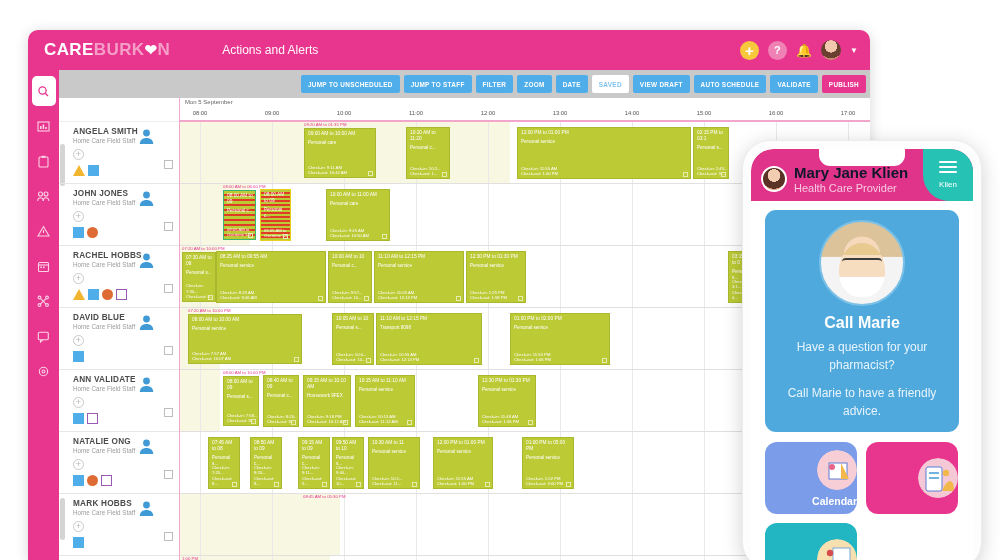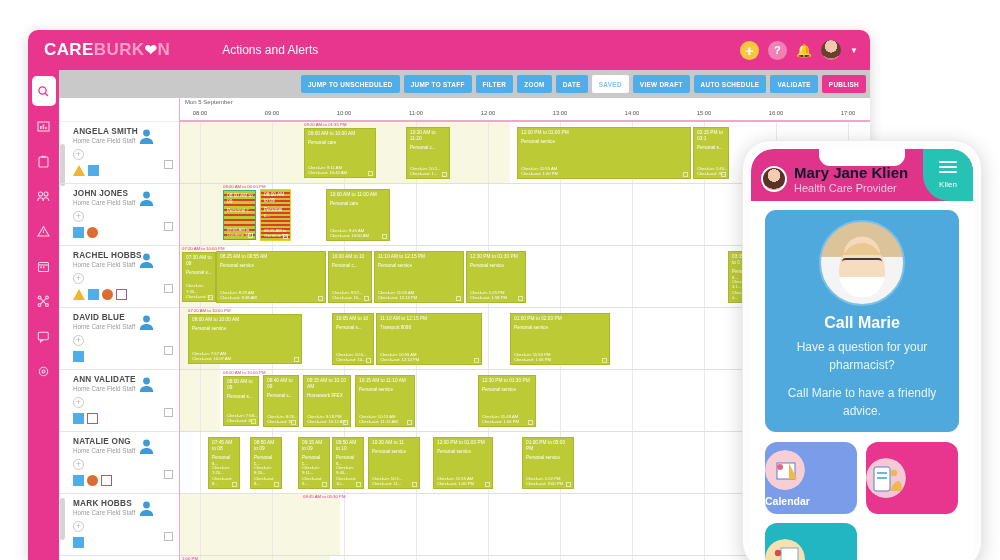--- a/index.html
+++ b/index.html
@@ -203,21 +203,21 @@
     content:''; position:absolute; left:50%; top:44%; transform:translateX(-50%);
     width:40px; height:9px; border-radius:4px; z-index:3;
     border-top:2px solid #3c3c3c; box-shadow:0 0 0 0 #000;
   }
   .call-title { color:#fff; font-size:16px; font-weight:bold; margin-top:8px; }
   .call-sub { color:#e8f4fc; font-size:12px; margin-top:6px; line-height:1.5; }
 
   .tiles { display:flex; flex-wrap:wrap; gap:9px; margin:10px 14px 0 14px; }
   .tile {
     width:calc(50% - 5px); height:72px; border-radius:12px;
-    display:flex; flex-direction:column; align-items:flex-start; justify-content:center;
+    display:flex; flex-direction:column; align-items:flex-end; justify-content:center;
   }
   .tile-ic { width:40px; height:40px; border-radius:50%; position:relative; overflow:hidden; }
   .tile-lbl { color:#fff; font-size:10.5px; font-weight:bold; margin-top:5px; }
   .t-cal { background:#7b9ce8; }
   .t-calls { background:#b94fd0; }
   .t-pink { background:#e8368f; }
   .t-teal { background:#21b6c2; }
 </style>
 </head>
 <body>

